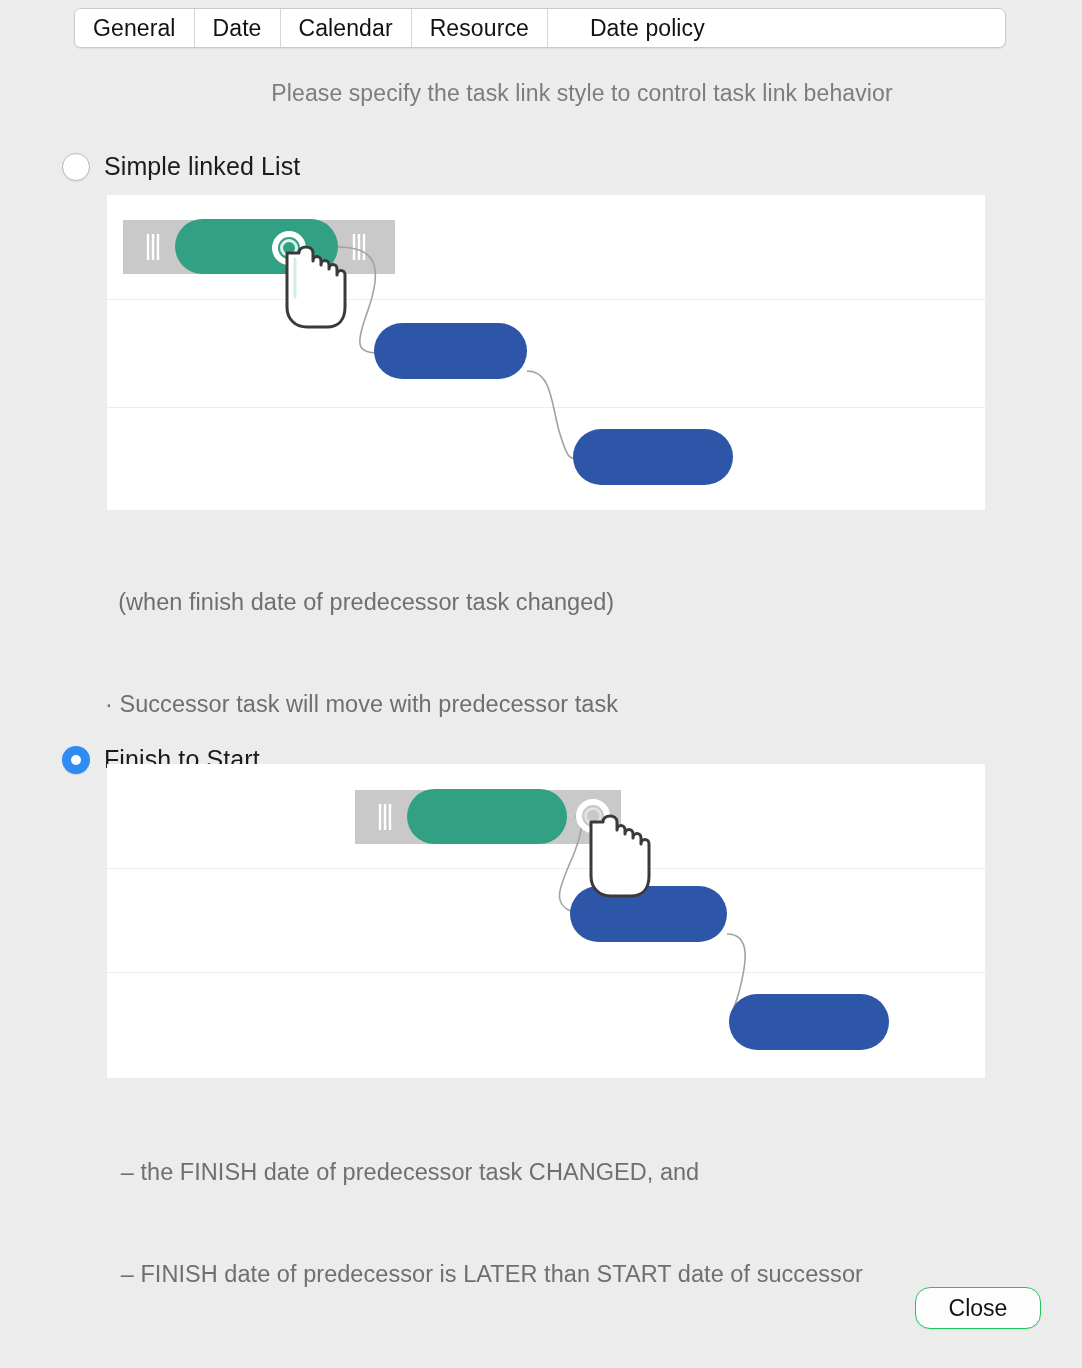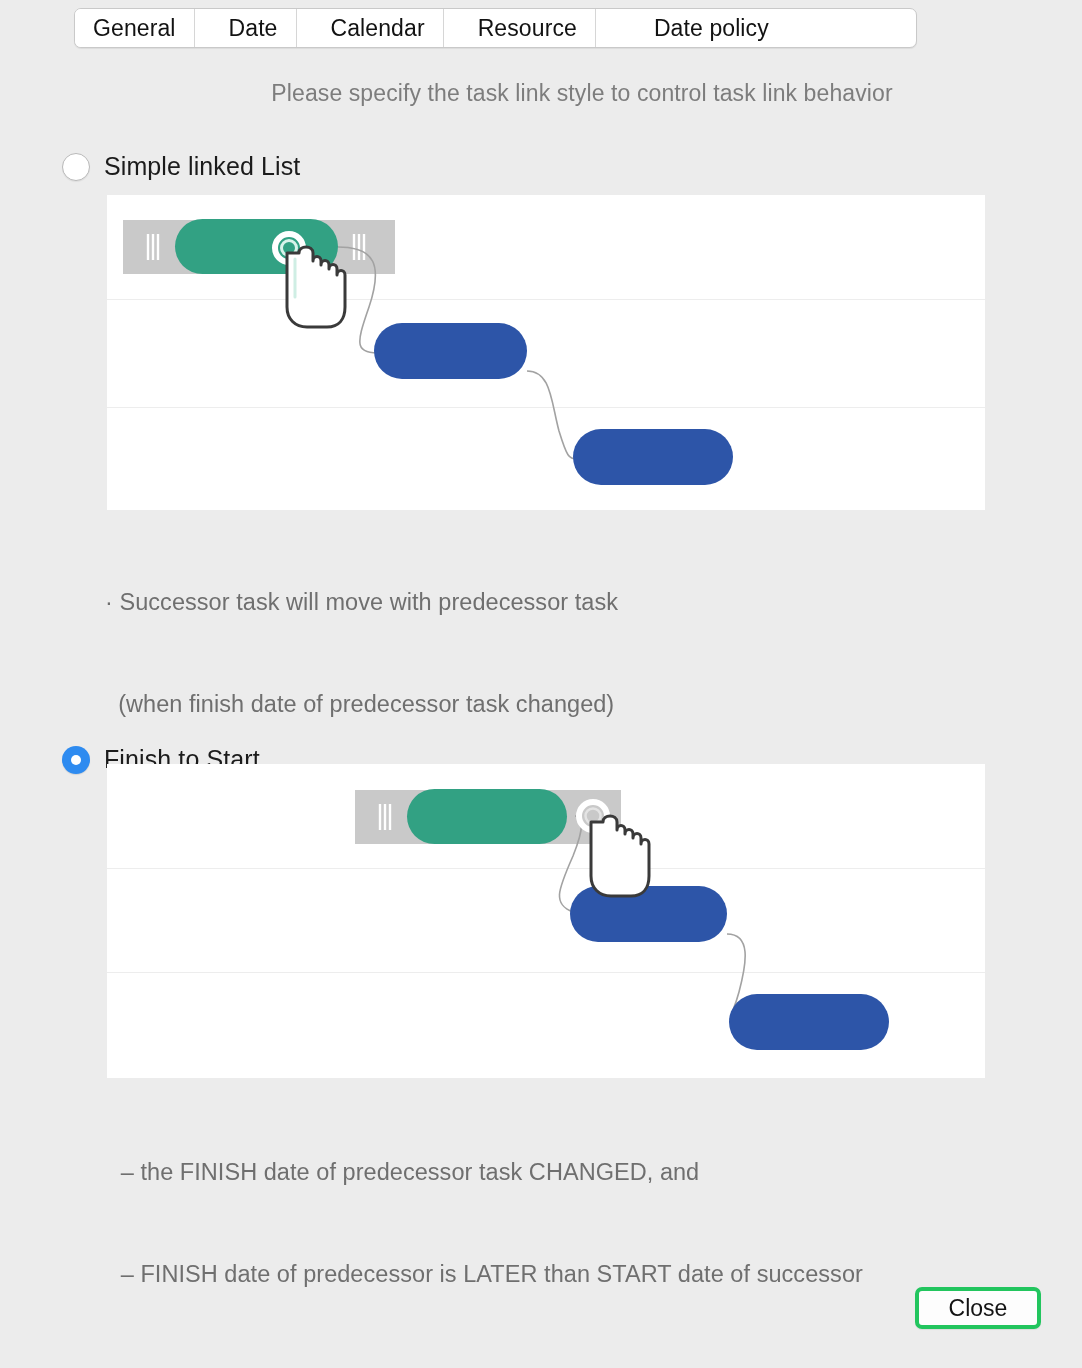--- a/index.html
+++ b/index.html
@@ -14,30 +14,29 @@
     -webkit-font-smoothing: antialiased;
     overflow: hidden;
     position: relative;
   }
 
   
   .tabbar {
     position: absolute;
     left: 74px;
     top: 8px;
-    width: 843px;
+    width: 932px;
     height: 40px;
     display: flex;
     background: #ffffff;
     border: 1px solid #c9c9c9;
     border-radius: 7px;
     box-sizing: border-box;
     box-shadow: 0 1px 1px rgba(0,0,0,0.07);
     overflow: hidden;
-    gap: 16px;
   }
   .tab {
     flex: 0 0 auto;
     display: flex;
     align-items: center;
     justify-content: center;
     font-size: 23px;
     color: #121212;
     border-right: 1px solid #d6d6d6;
     box-sizing: border-box;
@@ -133,22 +132,22 @@
   .desc .line { display: block; }
 
   
   .close-btn {
     position: absolute;
     left: 915px;
     top: 1287px;
     width: 126px;
     height: 42px;
     background: #fdfdfd;
-    border: 4px solid #22c55e;
-    border-radius: 7px;
+    border: 1px solid #22c55e;
+    border-radius: 15px;
     font-family: "Liberation Sans", sans-serif;
     font-size: 23px;
     color: #131313;
     display: flex;
     align-items: center;
     justify-content: center;
     box-shadow: 0 1px 1px rgba(0,0,0,0.07);
     cursor: default;
     box-sizing: border-box;
   }
@@ -207,22 +206,22 @@
     <circle cx="24" cy="23" r="14" fill="none" stroke="#ffffff" stroke-width="6"></circle>
     <circle cx="24" cy="23" r="7.5" fill="none" stroke="#d8f3ea" stroke-width="3"></circle>
     <path d="M22 28 L22 82 C 22 94, 30 102, 42 102 L62 102 C 74 102, 80 94, 80 82 L80 50
              C 80 44, 72 44, 72 50 L72 44 C 72 38, 64 38, 64 44 L64 40 C 64 34, 56 34, 56 40
              L56 36 C 56 30, 48 30, 48 36 L48 28 C 48 20, 34 20, 34 28 Z" fill="#ffffff" stroke="#3a3a3a" stroke-width="3" stroke-linejoin="round"></path>
     <path d="M30 34 L30 72" fill="none" stroke="#cfeee4" stroke-width="3" stroke-linecap="round"></path>
   </svg>
 </div>
 
 <div class="desc" style="left:105px; top:517px;">
+  <span class="line">  (when finish date of predecessor task changed)</span>
   <span class="line">· Successor task will move with predecessor task</span>
-  <span class="line">  (when finish date of predecessor task changed)</span>
   <span class="line">· One task is only able to link with one predecessor and one successor</span>
   <span class="line">  (to link tasks in a simple list, by one to one links)</span>
   <span class="line">· Intuitive, but not standard</span>
 </div>
 
 <div class="option-head" style="left:62px; top:718px;margin-top:27px;">
   <span class="radio on"></span>
   <span class="option-label">Finish to Start</span>
 </div>
 

